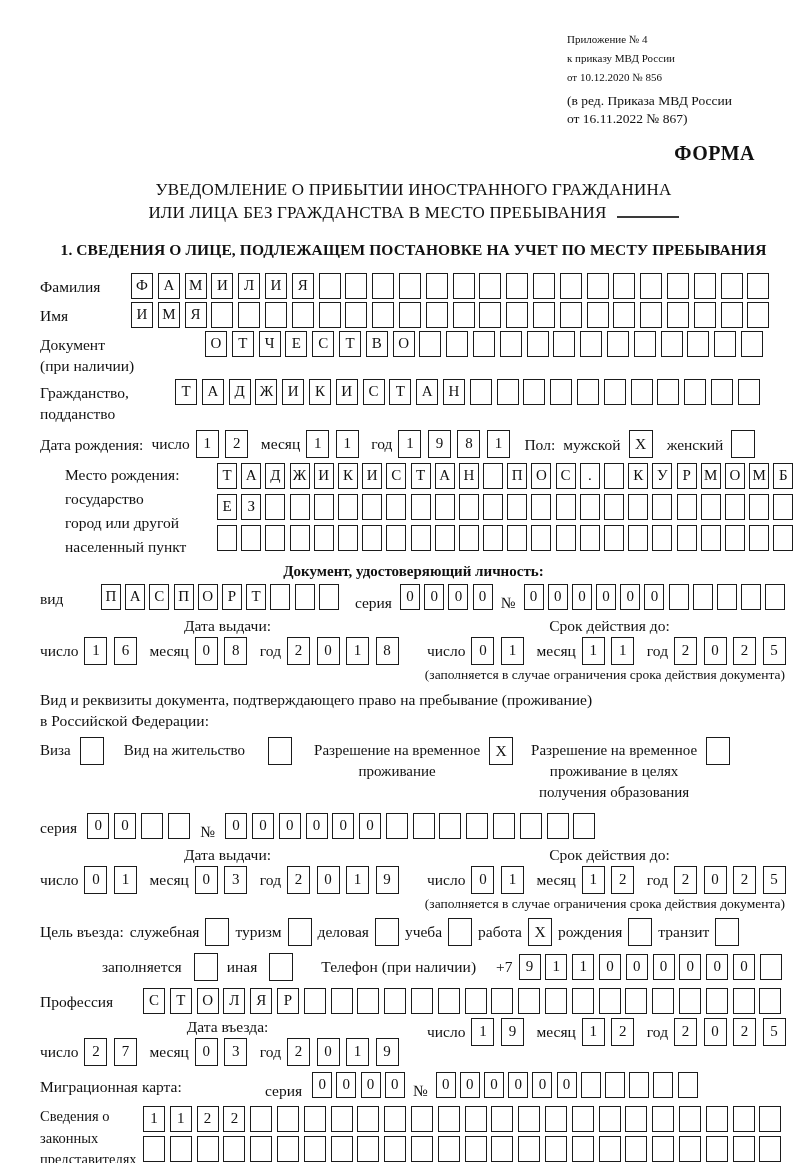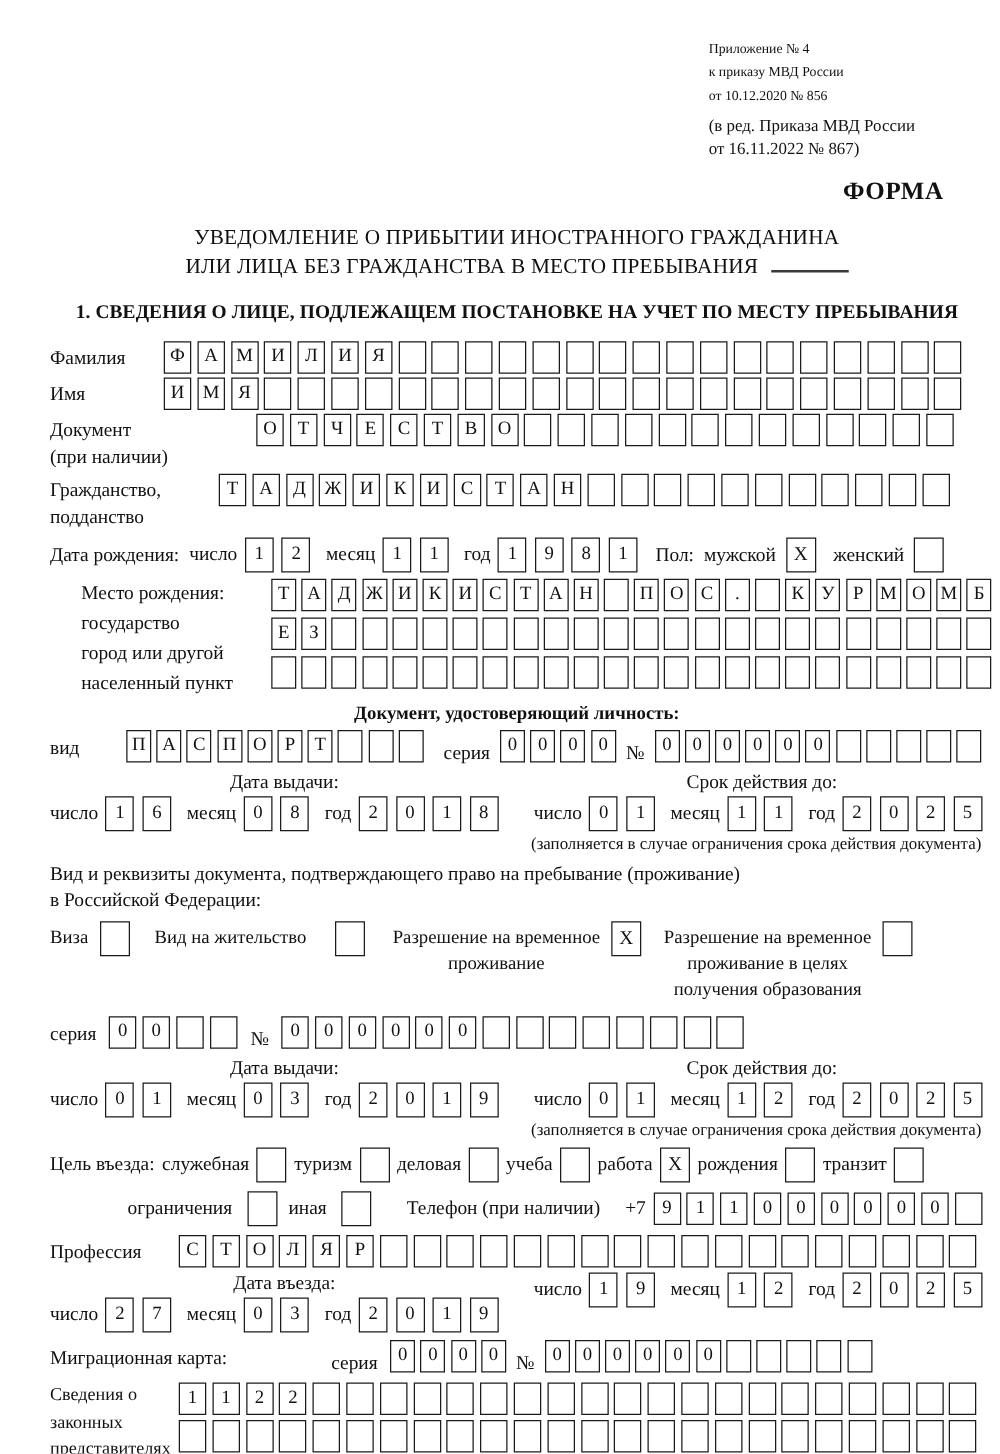--- a/index.html
+++ b/index.html
@@ -551,21 +551,21 @@
       <span class="plbl">учеба</span>
       <span class="cbox"></span>
       <span class="plbl">работа</span>
       <span class="cbox">X</span>
       <span class="plbl">рождения</span>
       <span class="cbox"></span>
       <span class="plbl">транзит</span>
       <span class="cbox"></span>
     </div>
     <div class="purpose" style="margin-left:62px">
-      <span class="plbl">ограничения</span>
+      <span class="plbl">заполняется</span>
       <span class="cbox" style="margin-left:6px"></span>
       <span class="plbl" style="margin-left:3px">иная</span>
       <span class="cbox" style="margin-left:6px"></span>
       <span class="plbl" style="margin-left:22px">Телефон (при наличии)</span>
       <span class="plbl" style="margin-left:14px">+7</span>
       <span class="bx">
           <span class="cell">9</span>
           <span class="cell">1</span>
           <span class="cell">1</span>
           <span class="cell">0</span>

